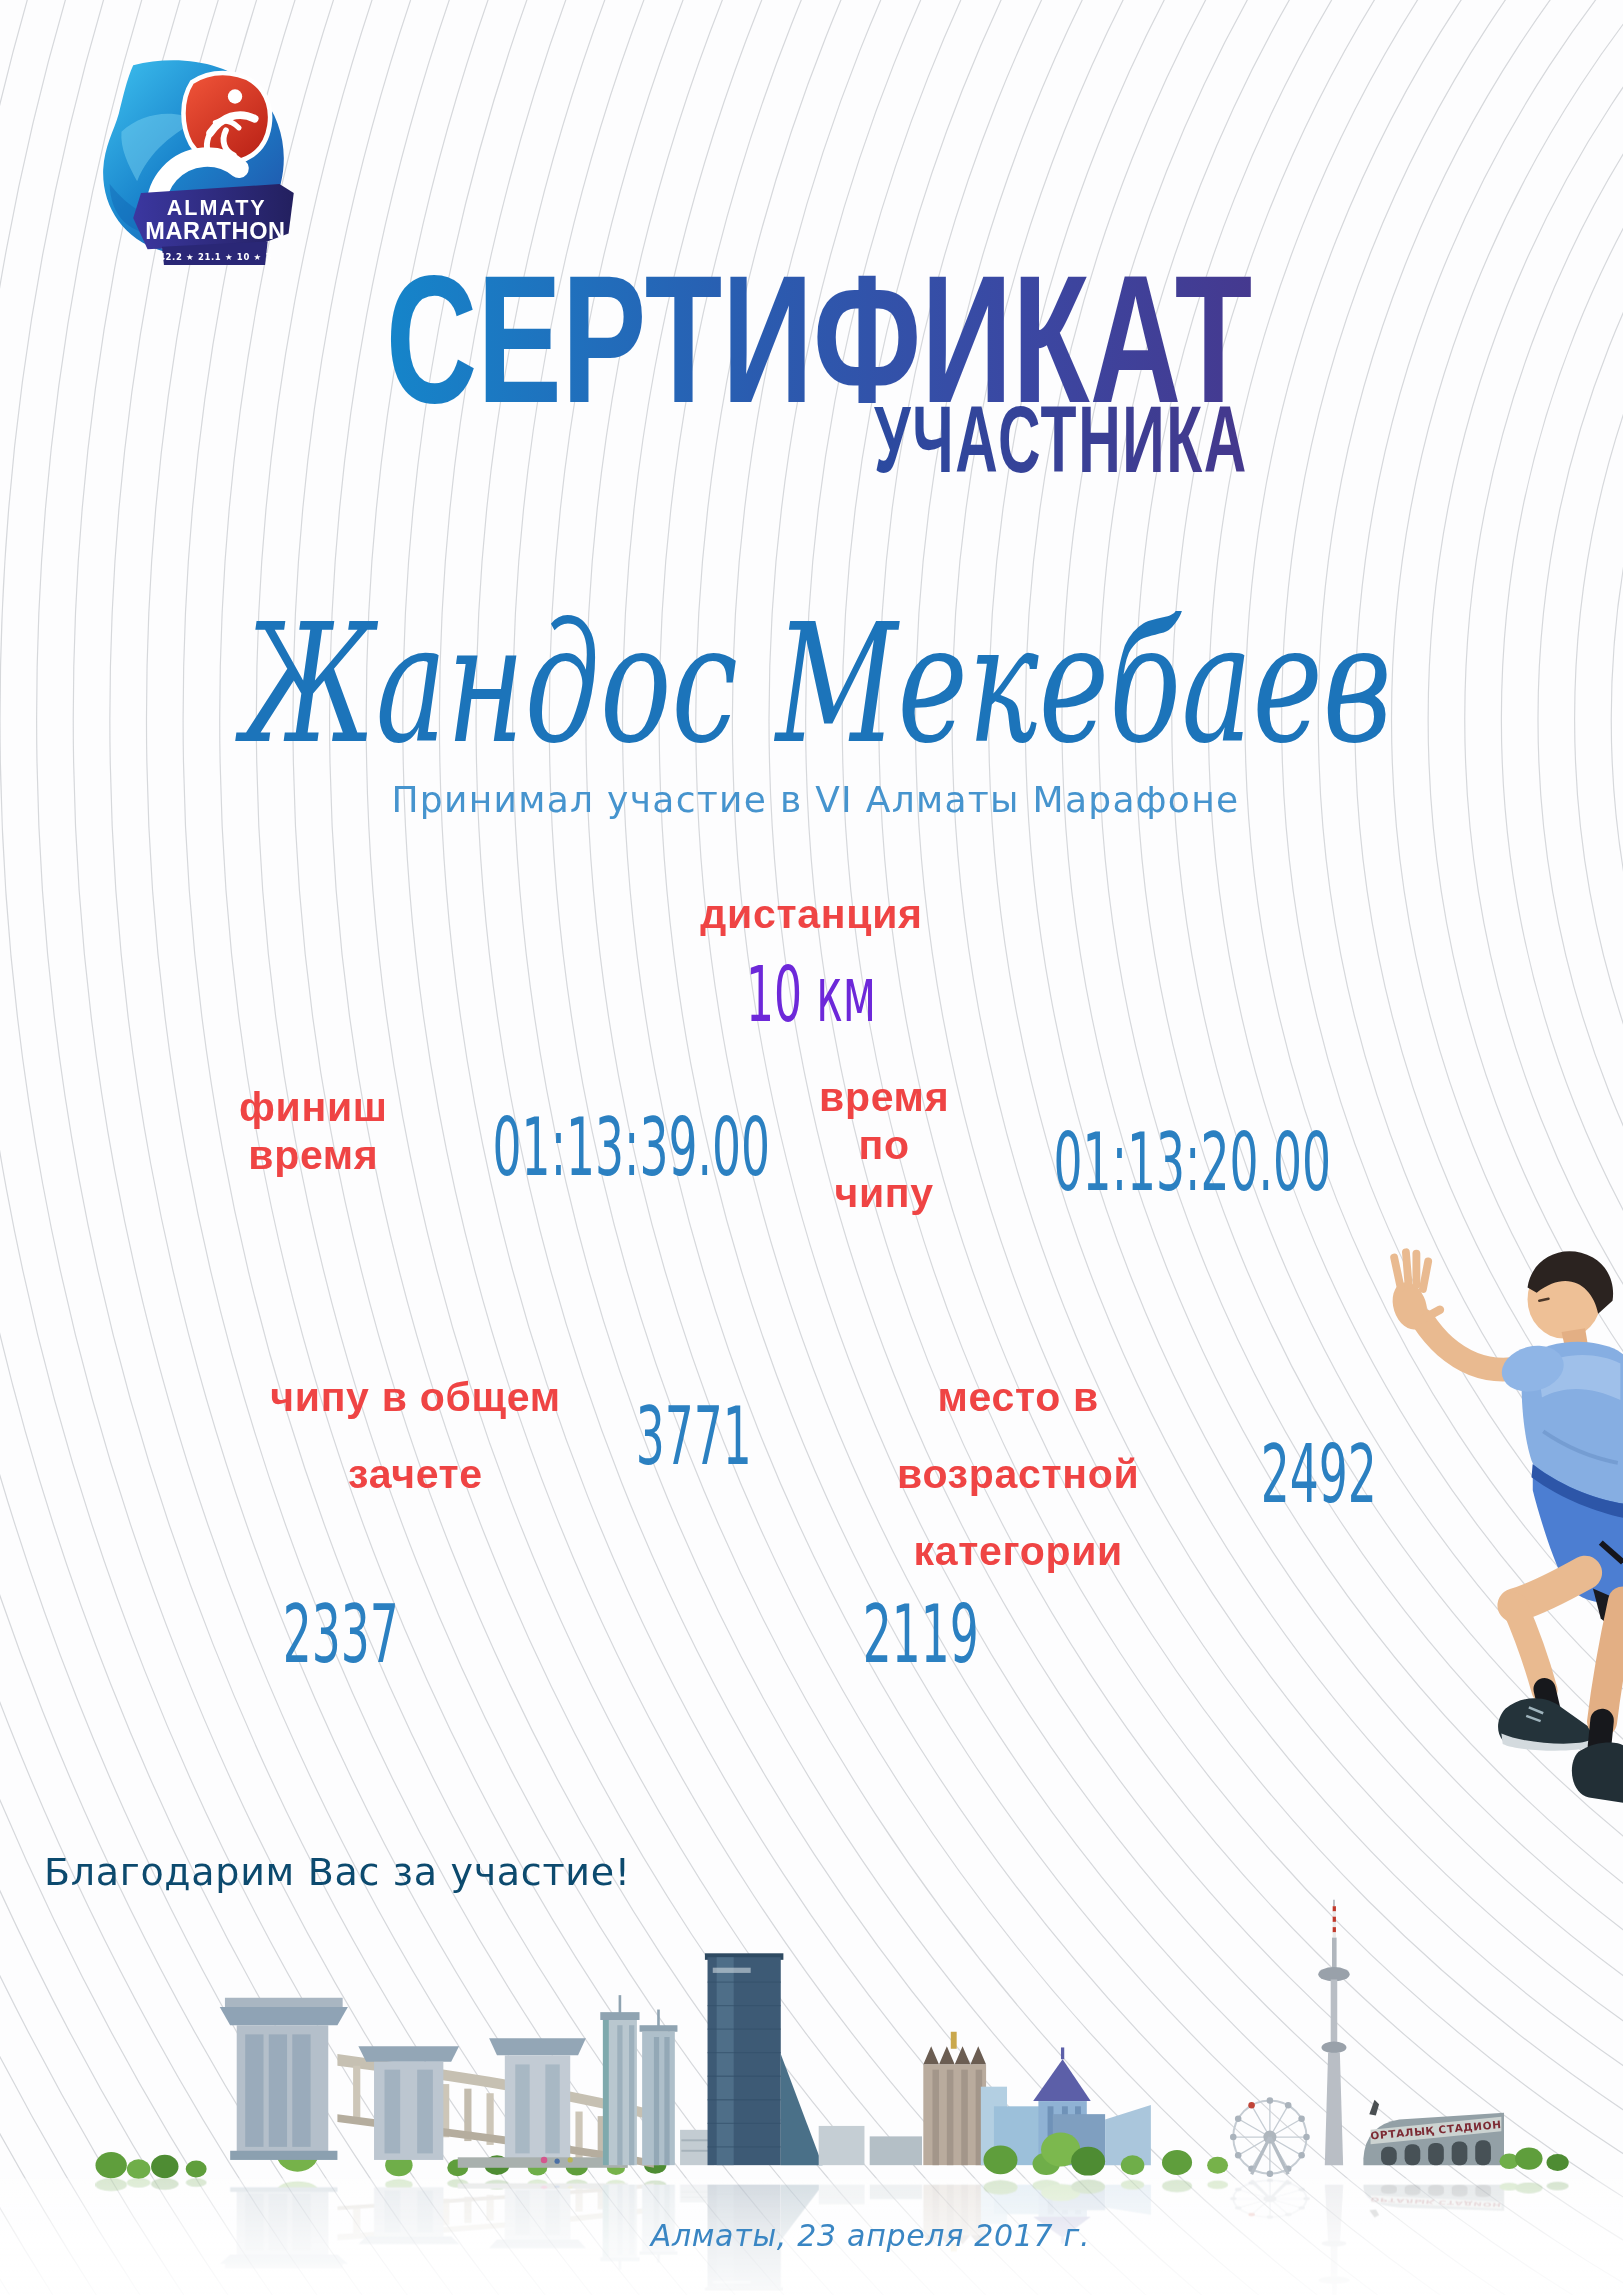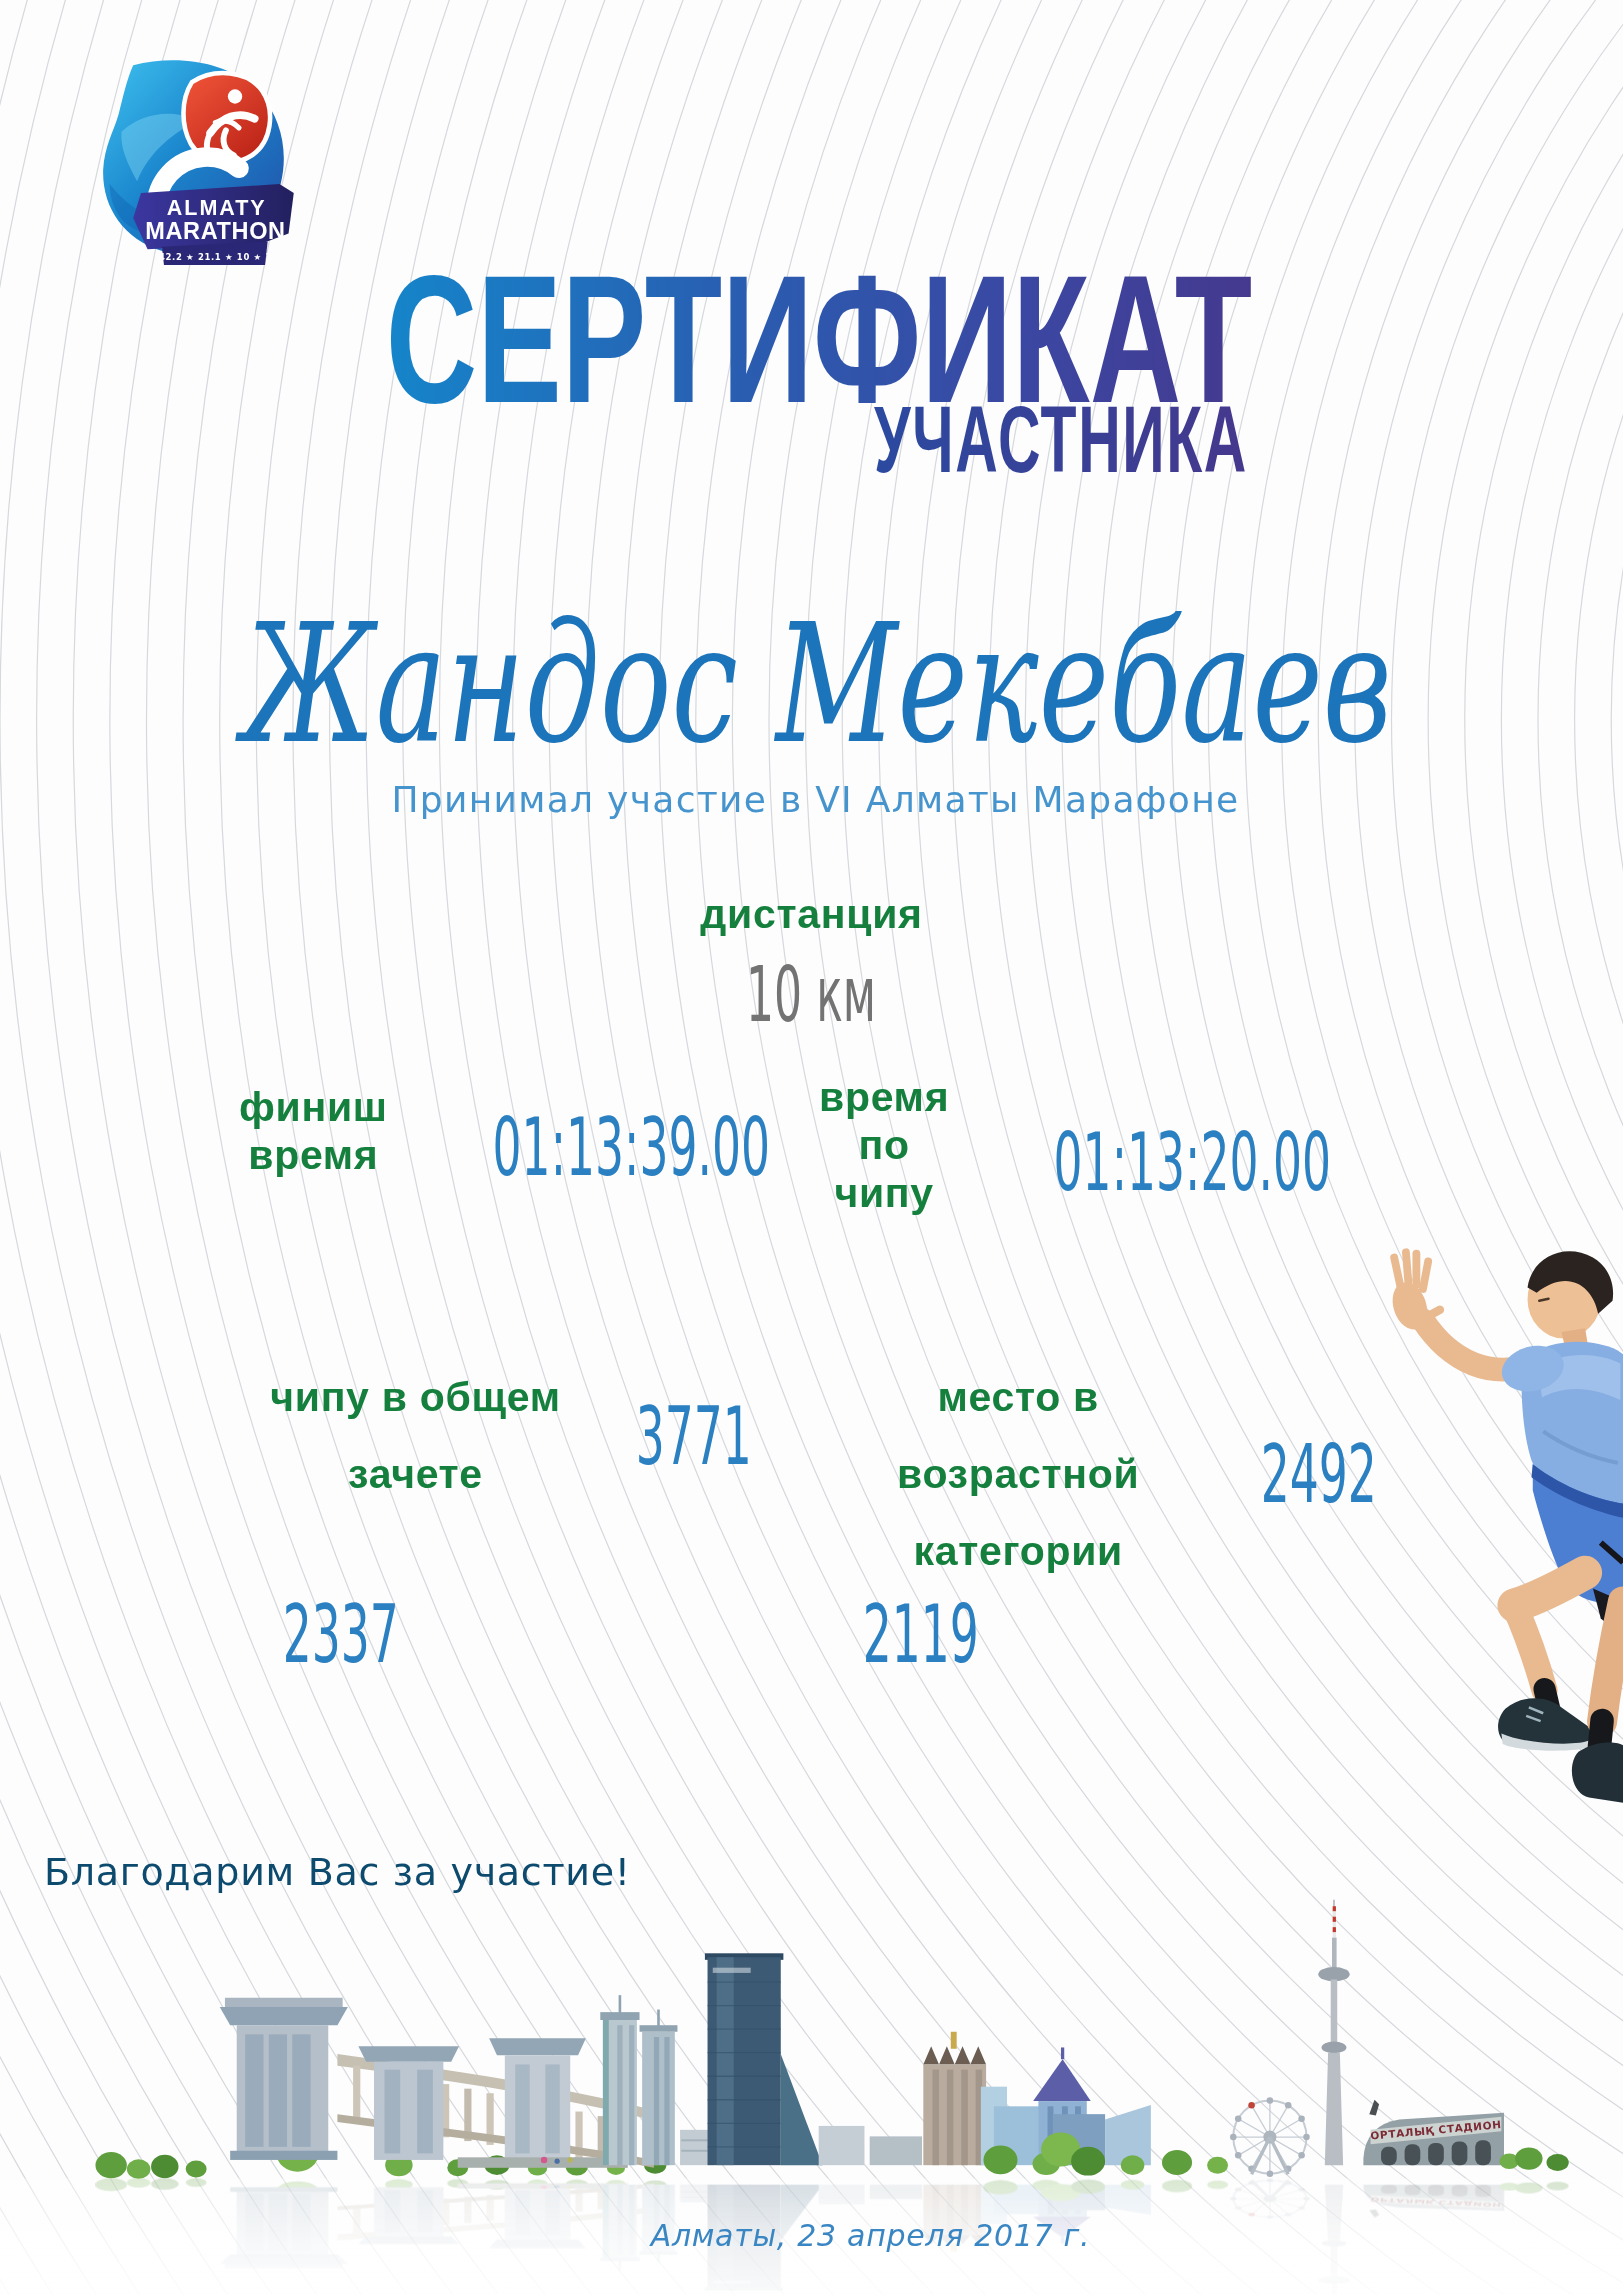--- a/index.html
+++ b/index.html
@@ -43,26 +43,26 @@
     color:#1c74ba;z-index:2;
   }
   .participation{
     position:absolute;top:776px;left:0;width:1631px;text-align:center;
     font-size:36px;line-height:48px;letter-spacing:1.3px;font-weight:400;
     color:#4694ce;z-index:2;
   }
   .sec-label{
     font-family:"Liberation Sans","DejaVu Sans",sans-serif;
     font-weight:700;font-size:41px;letter-spacing:0.7px;
-    color:#15803d;
+    color:#ef4444;
   }
   .distance-label{position:absolute;top:891px;left:0;width:1623px;text-align:center;z-index:2;line-height:47px;}
   .distance-value{
     position:absolute;top:956px;left:0;width:1623px;text-align:center;z-index:2;
-    color:#737373;font-size:76px;line-height:78px;
+    color:#6d28d9;font-size:76px;line-height:78px;
   }
   .distance-value span{display:inline-block;transform:scaleX(0.58);white-space:nowrap;}
 
   .stat-row{position:absolute;left:0;width:1623px;z-index:2;}
   .row1{top:1073px;}
   .row2{top:1359px;}
   .row3{top:1594px;}
   .cell{position:absolute;top:0;width:602px;display:flex;flex-direction:row;align-items:center;}
   .cell.l{left:239px;}
   .cell.r{left:819px;justify-content:space-between;}

